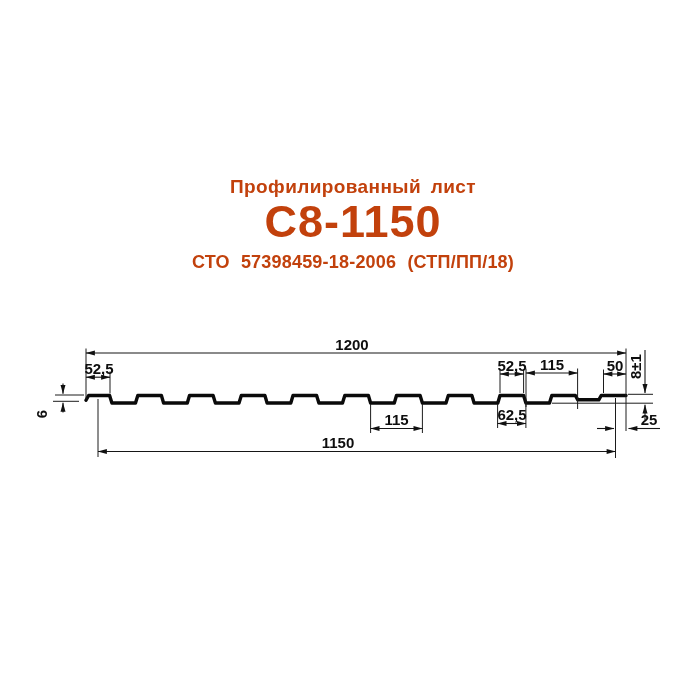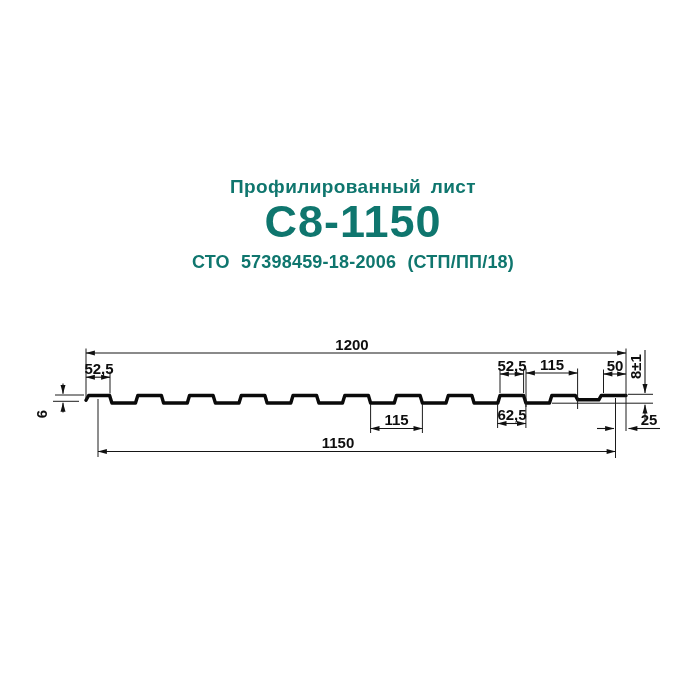--- a/index.html
+++ b/index.html
@@ -1,17 +1,17 @@
 <!DOCTYPE html>
 <html><head>
 <meta charset="utf-8">
 <style>
   html,body{margin:0;padding:0;background:#ffffff;}
   .page{position:relative;width:700px;height:700px;background:#fff;overflow:hidden;
-        font-family:"Liberation Sans","DejaVu Sans",sans-serif;color:#0f766e;}
+        font-family:"Liberation Sans","DejaVu Sans",sans-serif;color:#c2410c;}
   .titles{position:absolute;left:3px;top:0;width:700px;text-align:center;}
   .t-sub{position:absolute;left:0;width:700px;top:176px;font-size:19px;font-weight:700;letter-spacing:.4px;word-spacing:4px;}
   .t-model{position:absolute;left:0;width:700px;top:196px;font-size:45px;font-weight:700;letter-spacing:1px;}
   .t-std{position:absolute;left:0;width:700px;top:252px;font-size:18px;font-weight:700;letter-spacing:.2px;word-spacing:6px;}
   svg{position:absolute;left:0;top:0;}
   .profile{fill:none;stroke:#0a0a0a;stroke-width:3.4;stroke-linejoin:round;stroke-linecap:round;}
   .ext{stroke:#1c1c1c;stroke-width:1;fill:none;}
   .dim{stroke:#161616;stroke-width:1.1;fill:none;marker-start:url(#ah);marker-end:url(#ah);}
   .dim1{stroke:#161616;stroke-width:1.1;fill:none;marker-end:url(#ah);}
   .dtxt{font-family:"Liberation Sans","DejaVu Sans",sans-serif;font-size:15px;font-weight:700;fill:#0e0e0e;text-anchor:middle;}

